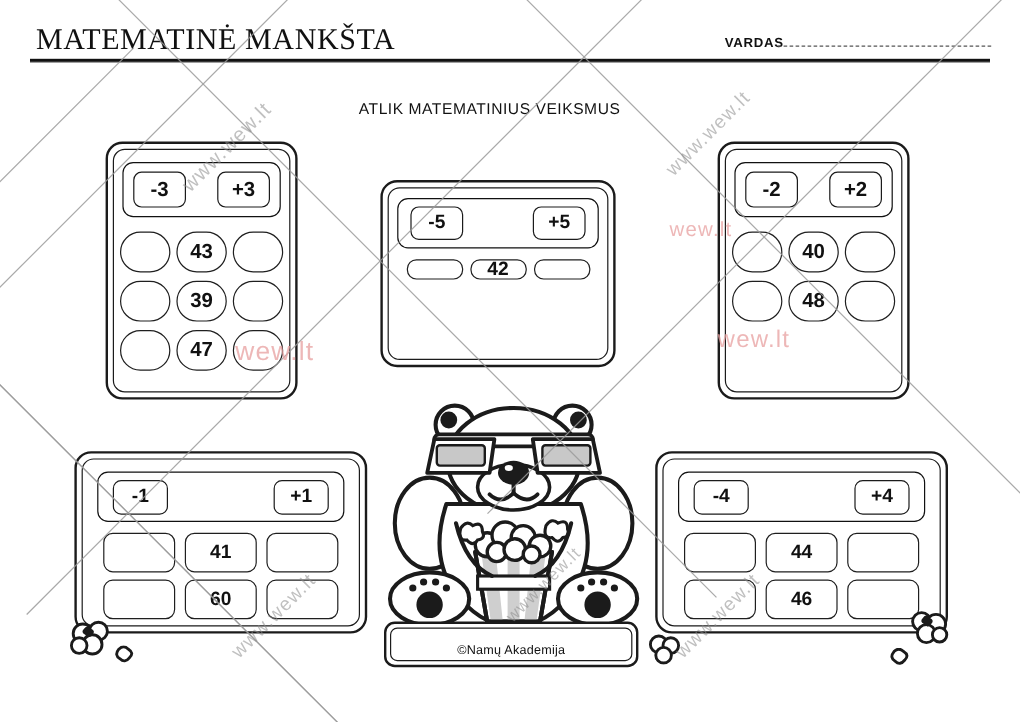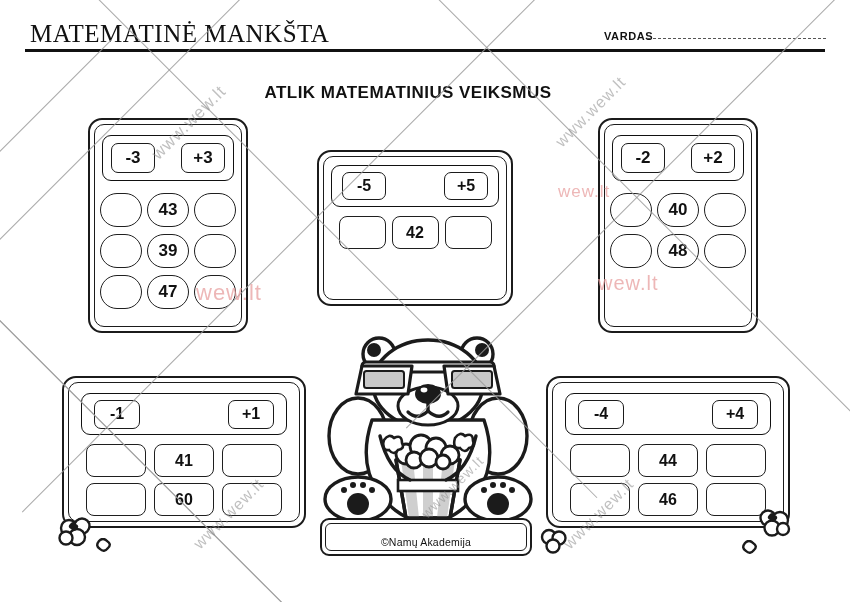--- a/index.html
+++ b/index.html
@@ -31,21 +31,21 @@
   .hdr-vardas{
     position:absolute;left:604px;top:30px;font-size:11px;font-weight:bold;
     letter-spacing:.6px;color:#111;
   }
   .hdr-dash{
     position:absolute;left:648px;top:38px;width:178px;height:0;
     border-top:1px dashed #555;
   }
   .subtitle{
     position:absolute;left:0;top:83px;width:816px;text-align:center;
-    font-size:17px;font-weight:bold;letter-spacing:.45px;color:#111;
+    font-size:13px;font-weight:normal;letter-spacing:.45px;color:#111;
   }
 
   
   .card{position:absolute;box-sizing:border-box;background:#fff;
         border:2.6px solid #1b1b1b;border-radius:14px;z-index:10;}
   .card:before{
     content:"";position:absolute;left:4px;top:4px;right:4px;bottom:4px;
     border:1.1px solid #1b1b1b;border-radius:10px;pointer-events:none;
   }
   .card-inner{position:absolute;left:4px;top:4px;right:4px;bottom:4px;
@@ -72,21 +72,21 @@
   .card-v .grid{margin-top:12px;}
   .card-v .grid-row{margin-bottom:7px;}
   .card-v .cell{width:42px;height:34px;font-size:17px;margin:0 2.5px;border-radius:17px;}
 
   
   .card-w{width:196px;height:156px;}
   .card-w .op-bar{width:168px;height:42px;margin-top:9px;padding:0 10px;}
   .card-w .op-box{width:44px;height:28px;font-size:16px;}
   .card-w .grid{margin-top:9px;}
   .card-w .grid-row{margin-bottom:6px;}
-  .card-w .cell{width:47px;height:33px;font-size:16px;margin:0 3px;}
+  .card-w .cell{width:47px;height:17px;font-size:16px;margin:0 3px;}
 
   
   .card-b{width:244px;height:152px;}
   .card-b .op-bar{width:206px;height:44px;margin-top:11px;padding:0 12px;}
   .card-b .op-box{width:46px;height:29px;font-size:16px;}
   .card-b .grid{margin-top:9px;}
   .card-b .grid-row{margin-bottom:6px;}
   .card-b .cell{width:60px;height:33px;font-size:16px;margin:0 4px;}
 
   

